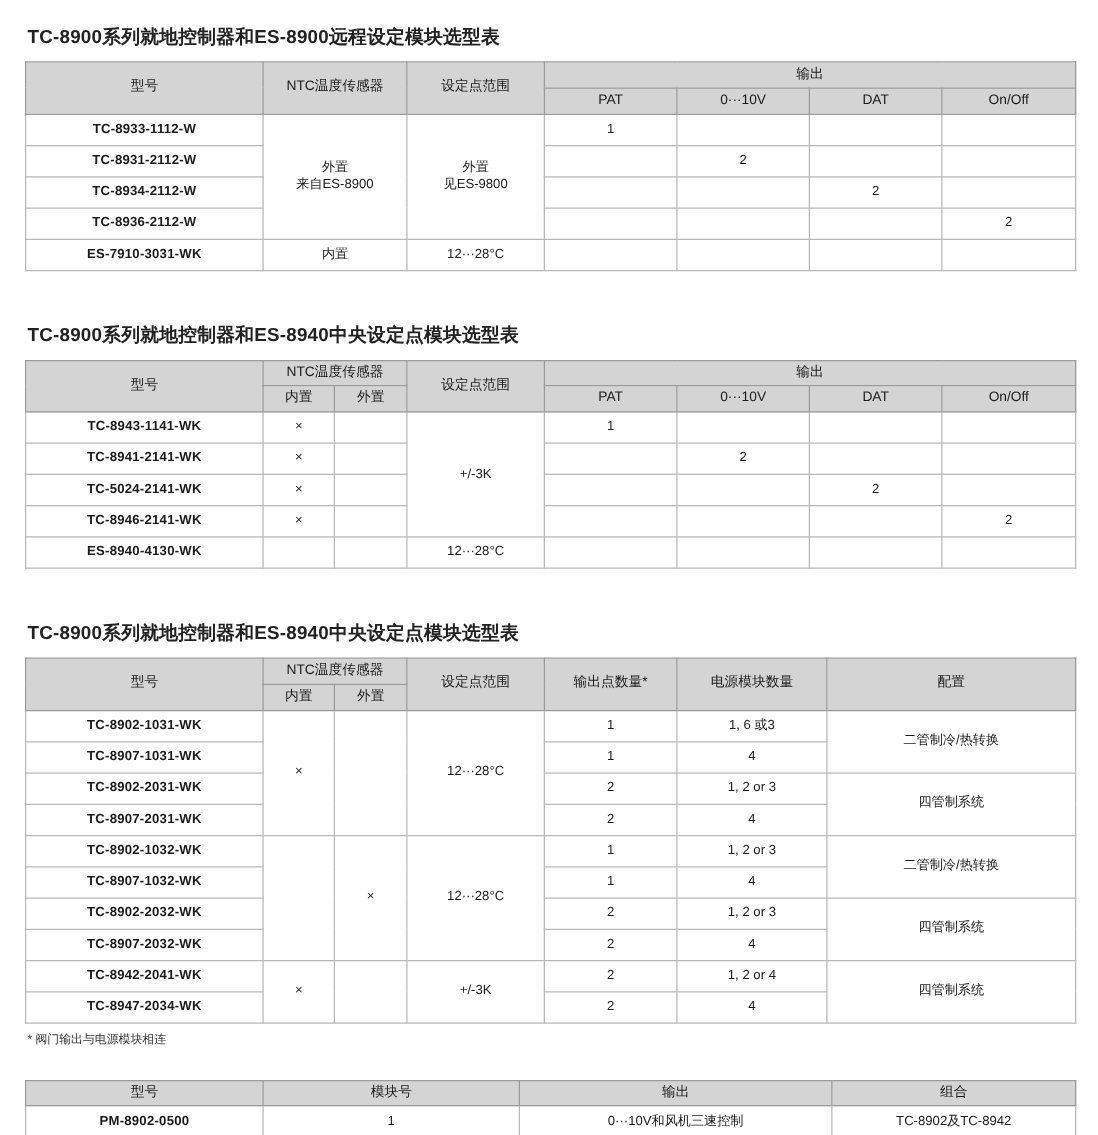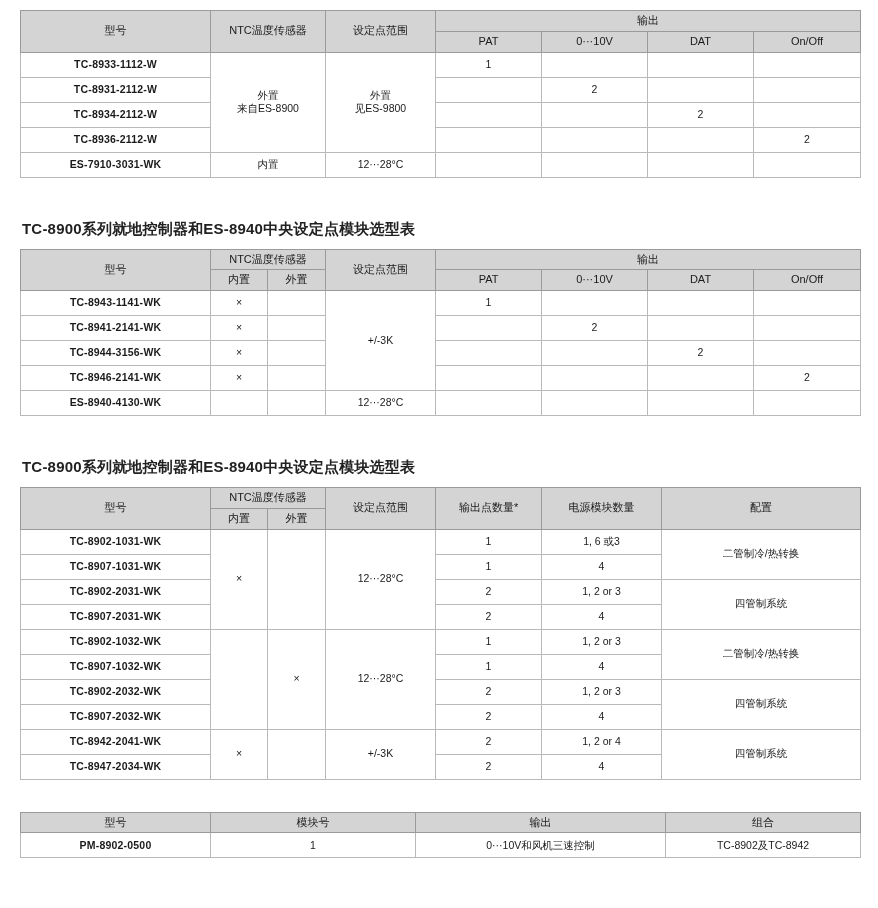--- a/index.html
+++ b/index.html
@@ -66,20 +66,21 @@
   }
   .spacer-lg { height: 26px; }
   .cell-x { font-size: 11px; }
   .nowrap { white-space: nowrap; }
 </style>
 </head>
 <body>
 
 <div class="page">
 
+  <h2 class="section-title">TC-8900系列就地控制器和ES-8900远程设定模块选型表</h2>
   <table class="spec outer-border">
     <colgroup>
       <col style="width:190px">
       <col style="width:115px">
       <col style="width:110px">
       <col style="width:106px">
       <col style="width:106px">
       <col style="width:106px">
       <col style="width:107px">
     </colgroup>
@@ -190,21 +191,21 @@
       <tr>
         <td class="model">TC-8941-2141-WK</td>
         <td class="cell-x">×</td>
         <td class="cell-x"></td>
         <td></td>
         <td>2</td>
         <td></td>
         <td></td>
       </tr>
       <tr>
-        <td class="model">TC-8944-3156-WK</td>
+        <td class="model">TC-5024-2141-WK</td>
         <td class="cell-x">×</td>
         <td class="cell-x"></td>
         <td></td>
         <td></td>
         <td>2</td>
         <td></td>
       </tr>
       <tr>
         <td class="model">TC-8946-2141-WK</td>
         <td class="cell-x">×</td>
@@ -317,20 +318,21 @@
         <td>1, 2 or 4</td>
         <td rowspan="2">四管制系统</td>
       </tr>
       <tr>
         <td class="model">TC-8947-2034-WK</td>
         <td>2</td>
         <td>4</td>
       </tr>
     </tbody>
   </table>
+  <div class="footnote">* 阀门输出与电源模块相连</div>
 
   <div class="spacer-lg"></div>
 
   <table class="spec outer-border">
     <colgroup>
       <col style="width:190px">
       <col style="width:205px">
       <col style="width:250px">
       <col style="width:195px">
     </colgroup>

